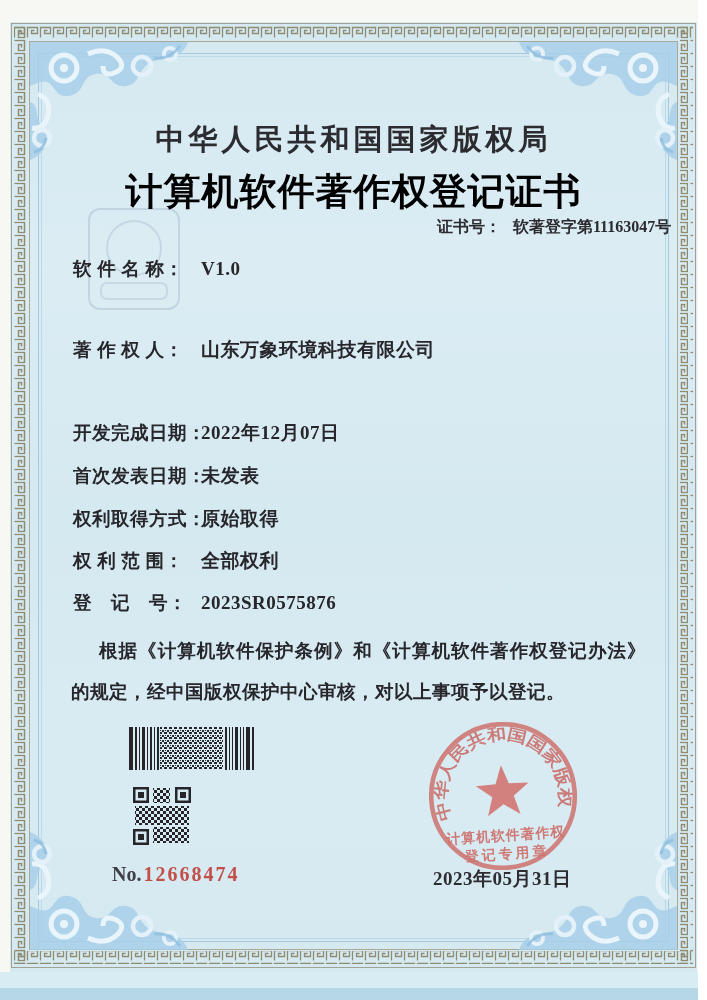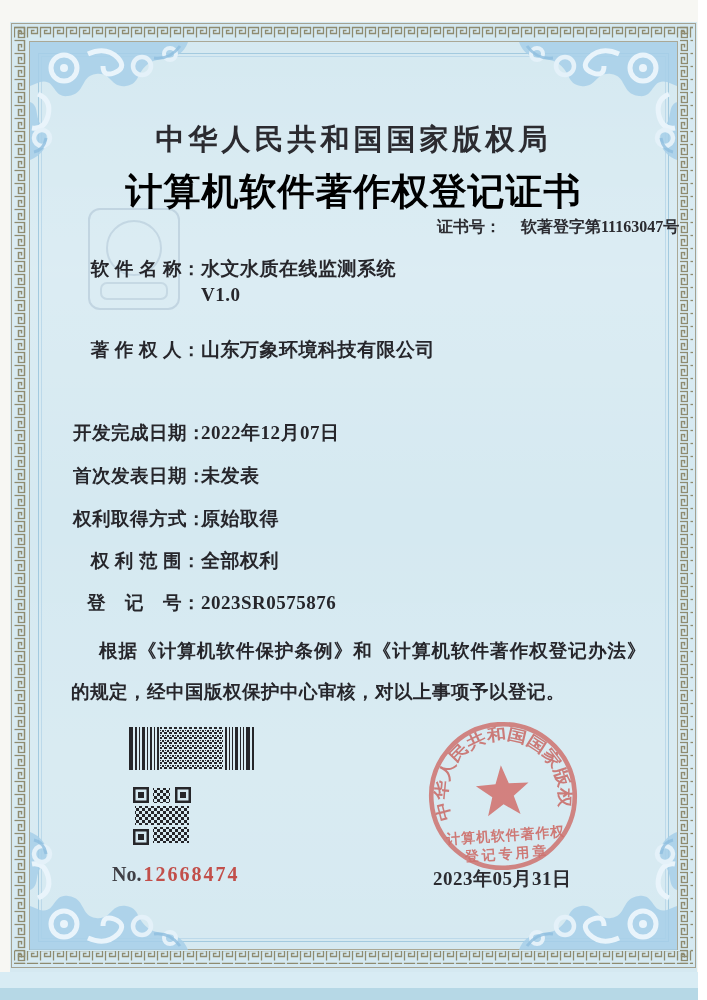--- a/index.html
+++ b/index.html
@@ -18,24 +18,24 @@
   .bgsvg{left:0;top:0;}
   
   .emblem{left:88px;top:208px;width:88px;height:98px;border:2px solid rgba(135,160,185,.30);border-radius:12px;}
   .emblem .em-circle{position:absolute;left:16px;top:10px;width:52px;height:52px;border:2px solid rgba(135,160,185,.28);border-radius:50%;}
   .emblem .em-base{position:absolute;left:10px;bottom:8px;width:64px;height:14px;border:2px solid rgba(135,160,185,.25);border-radius:7px;}
   
   .issuer{left:0;top:120px;width:707px;text-align:center;font-size:29px;font-weight:700;
     letter-spacing:4px;color:#2b2b30;}
   .title{left:0;top:167px;width:707px;text-align:center;font-size:37px;font-weight:900;
     letter-spacing:1px;color:#000000;}
-  .certno{left:437px;top:217px;font-size:16px;font-weight:700;color:#2b2b30;display:flex;gap:20px;white-space:nowrap;}
+  .certno{left:437px;top:217px;font-size:16px;font-weight:700;color:#2b2b30;display:flex;gap:12px;white-space:nowrap;}
   
   .row{position:absolute;left:73px;display:flex;font-size:18.5px;font-weight:700;color:#26262b;white-space:nowrap;}
-  .row .lbl{flex:0 0 128px;width:128px;letter-spacing:.5px;text-align:right;}
+  .row .lbl{flex:0 0 128px;width:128px;letter-spacing:.5px;}
   .row .val{font-size:19px;letter-spacing:.5px;}
   .row .vline{display:block;line-height:26px;}
   .statement{left:71px;top:631px;width:575px;font-size:18.5px;font-weight:700;color:#26262b;
     line-height:41px;text-indent:28px;letter-spacing:.5px;text-align:justify;margin:0;}
   
   .serial{left:112px;top:863px;font-size:20px;font-weight:700;color:#3f3f45;display:flex;gap:2px;align-items:baseline;}
   .serial .num{color:#c24f4a;letter-spacing:2px;}
   .issue-date{left:433px;top:866px;font-size:19px;font-weight:700;color:#2c2c31;letter-spacing:.5px;z-index:5;}
   .stamp{left:421px;top:714px;opacity:.88;transform:rotate(-4deg);}
   .bc{left:129px;top:727px;}
@@ -99,21 +99,20 @@
   <div class="abs issuer">中华人民共和国国家版权局</div>
   <div class="abs title">计算机软件著作权登记证书</div>
   <div class="abs certno">
     <span>证书号：</span>
     <span>软著登字第11163047号</span>
   </div>
 
   <div class="row" style="top:256px">
     <span class="lbl">软 件 名 称：</span>
     <span class="val">
-      <span class="vline">水文水质在线监测系统</span>
       <span class="vline">V1.0</span>
     </span>
   </div>
   <div class="row" style="top:337px">
     <span class="lbl">著 作 权 人：</span>
     <span class="val vline">山东万象环境科技有限公司</span>
   </div>
   <div class="row" style="top:420px">
     <span class="lbl">开发完成日期：</span>
     <span class="val vline">2022年12月07日</span>

